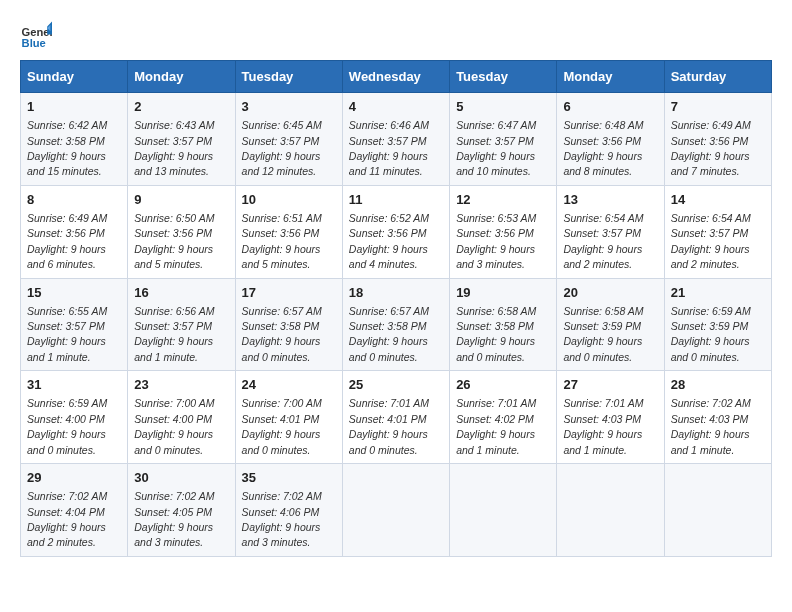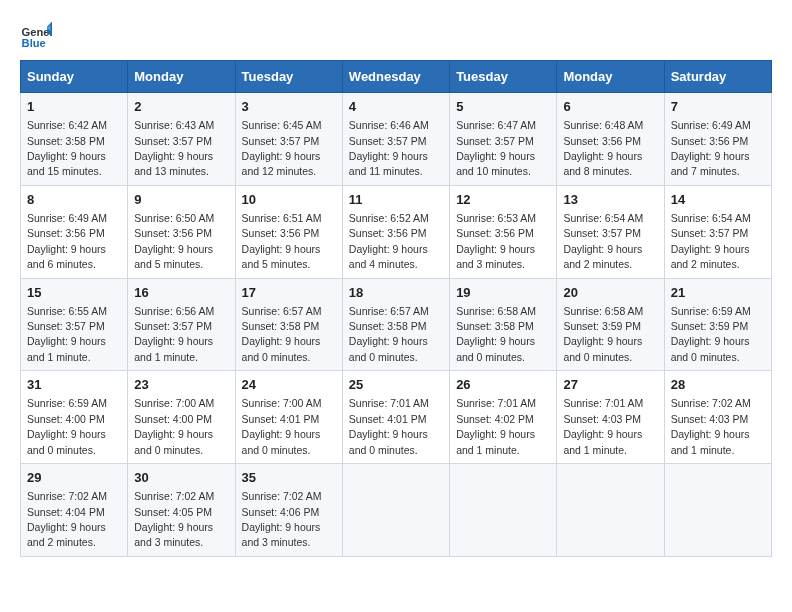--- a/index.html
+++ b/index.html
@@ -74,20 +74,21 @@
     }
     .day-num {
       font-size: 13px;
       font-weight: bold;
       display: block;
       margin-bottom: 2px;
     }
     .day-info {
       font-size: 10.5px;
       color: #333;
+      font-style: italic;
     }
     .empty-cell {
       background: #f5f7fa;
     }
   </style>
 </head>
 <body>
 
 <div class="header">
   <div class="logo">

